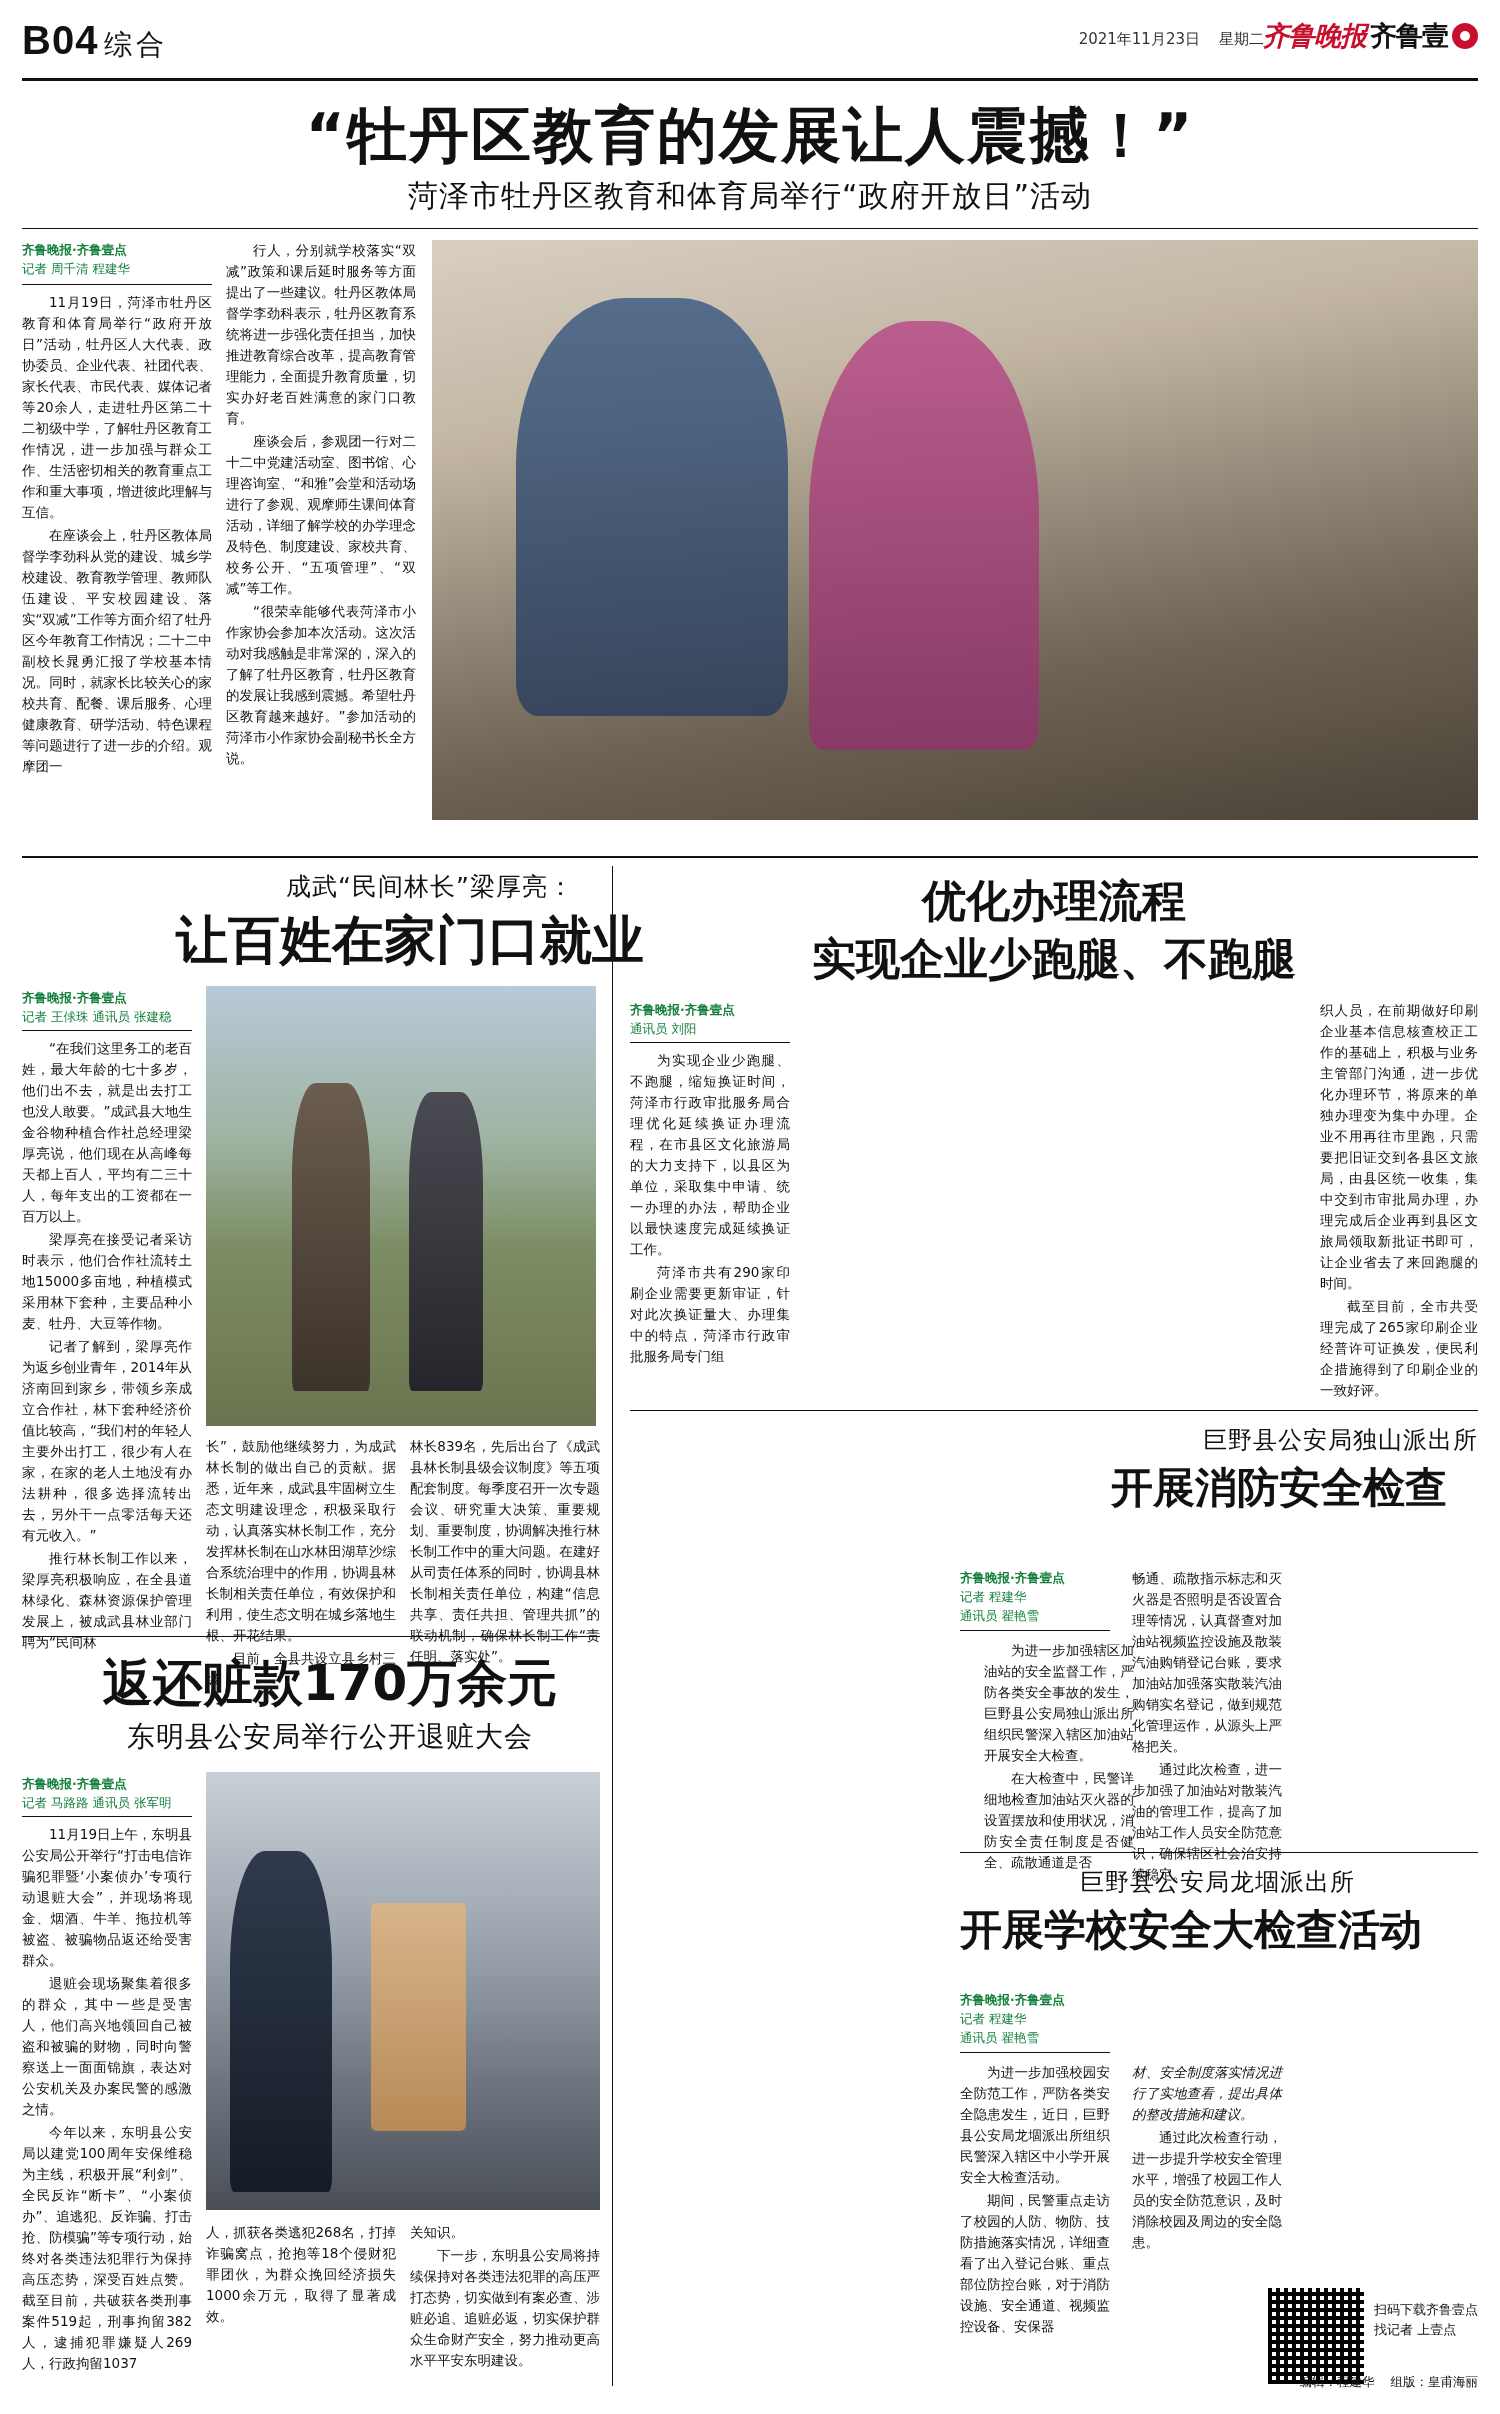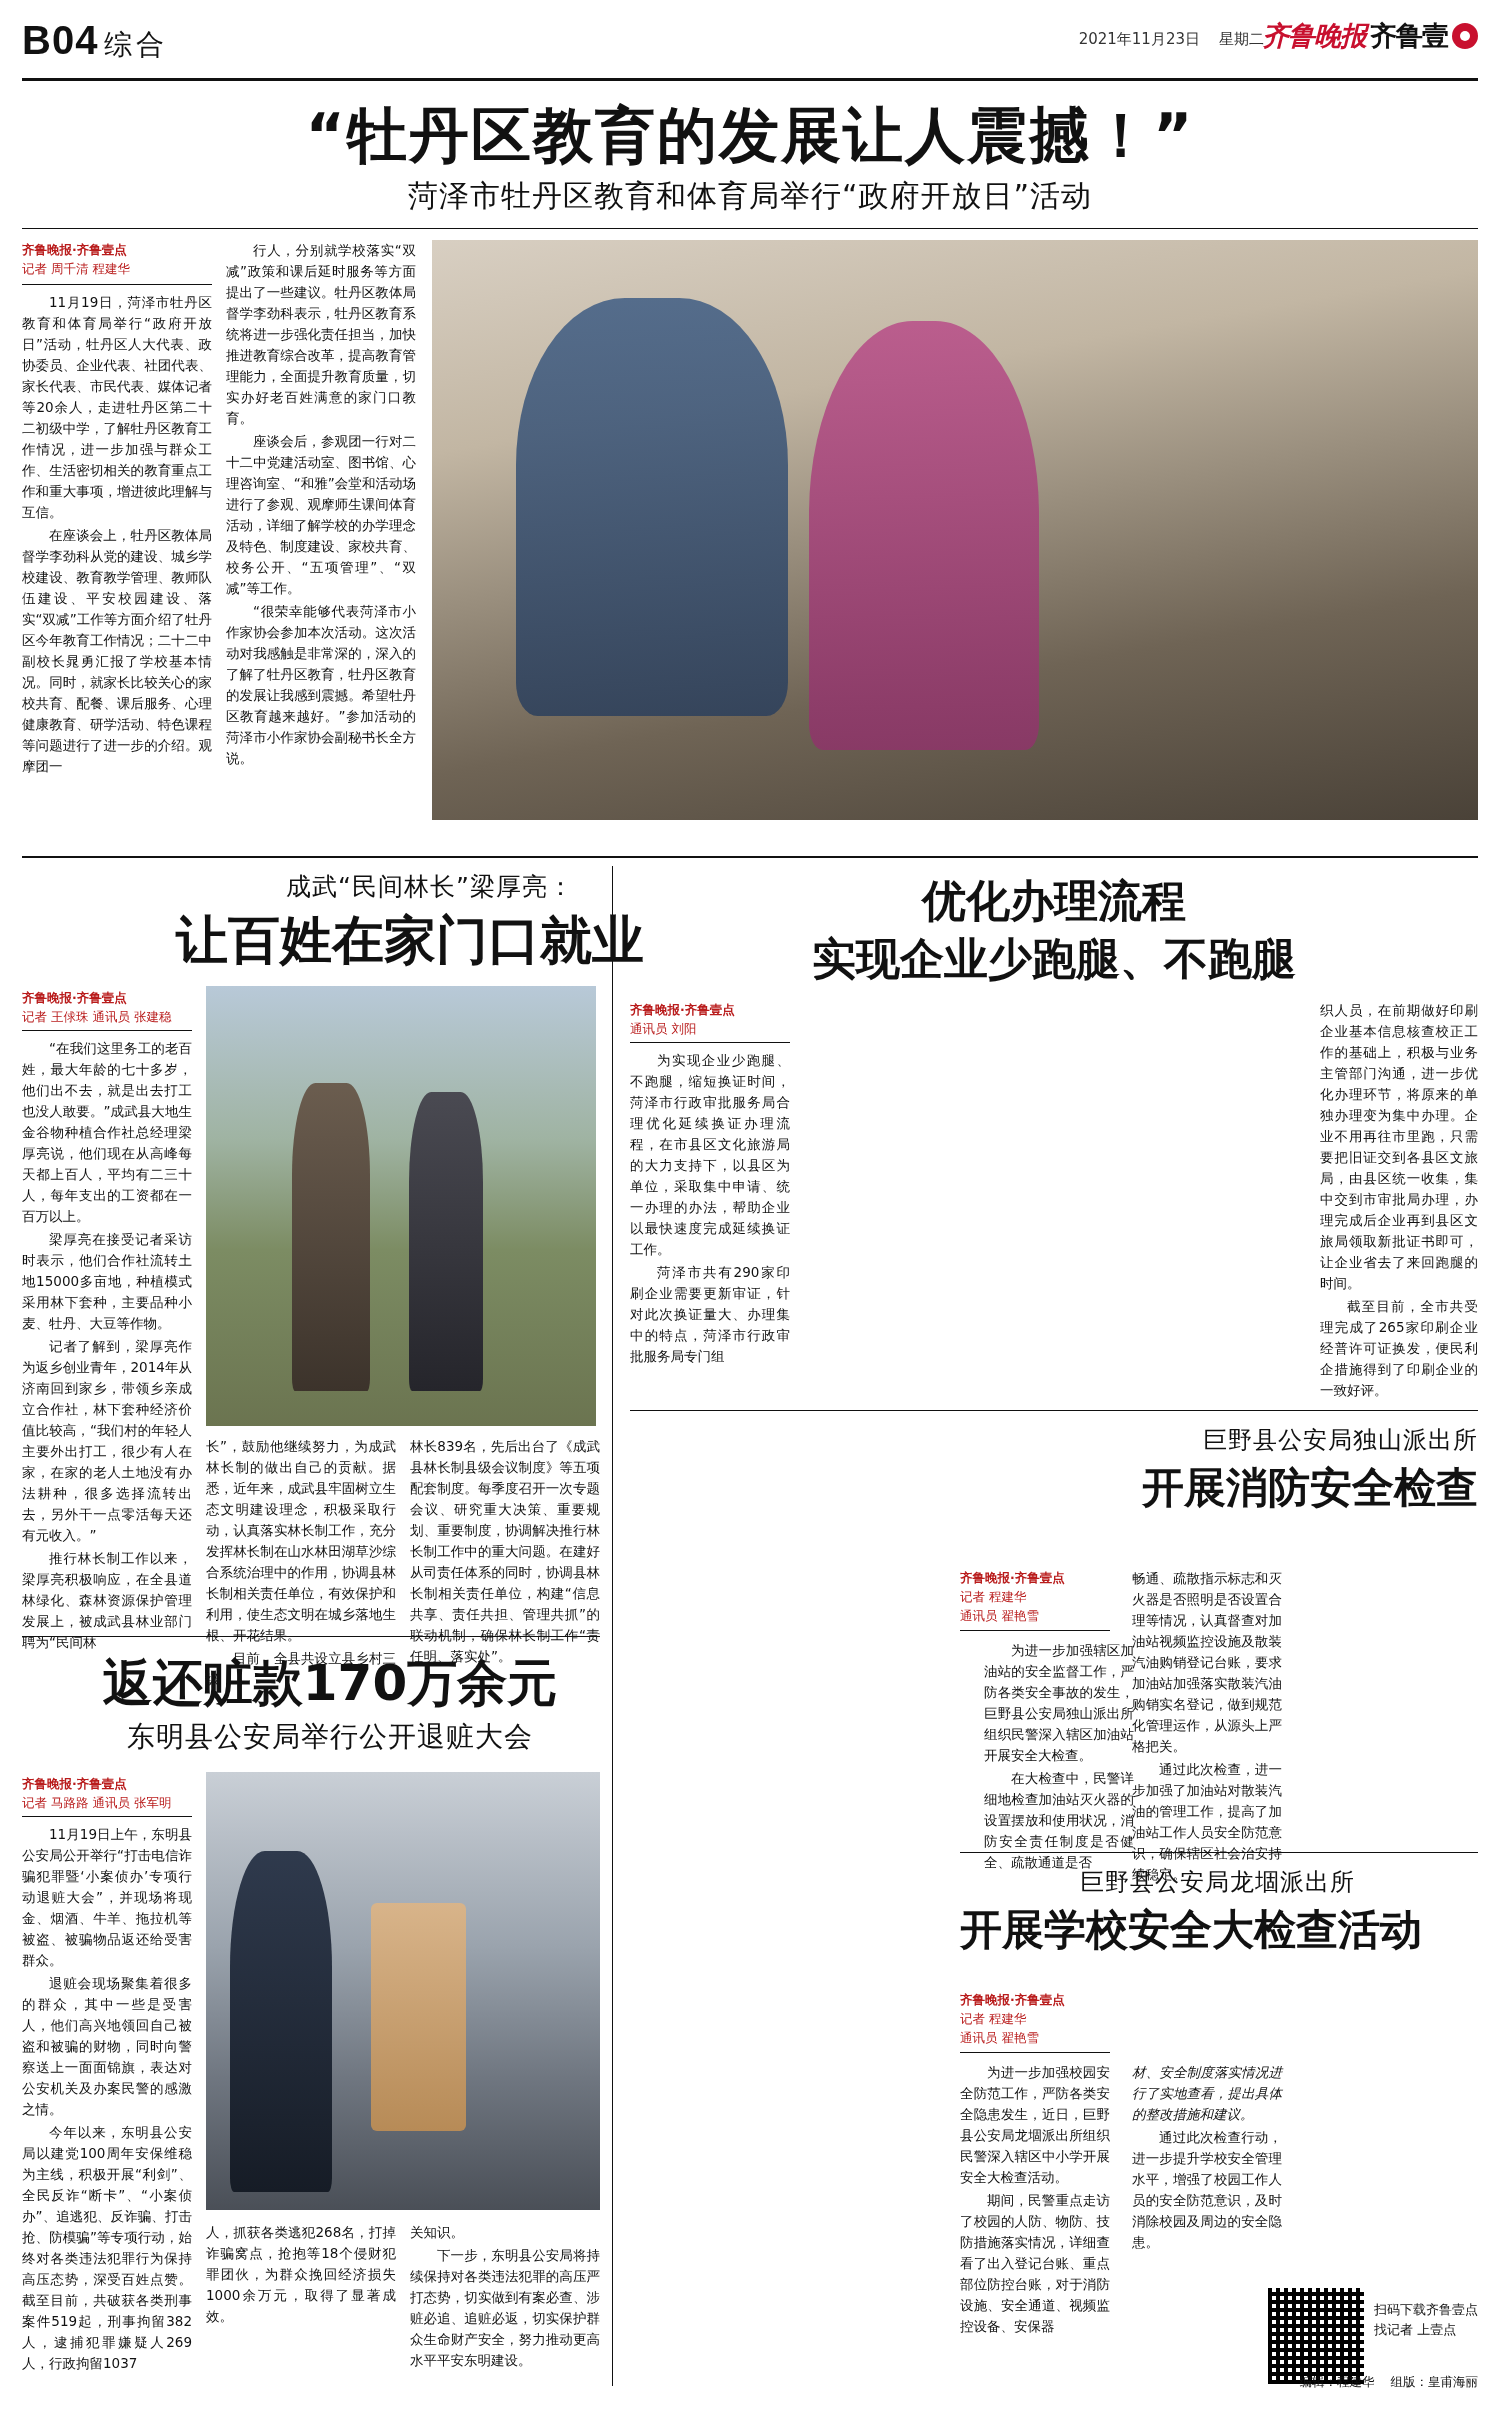--- a/index.html
+++ b/index.html
@@ -20,21 +20,21 @@
   .rule-top{position:absolute;left:22px;top:78px;width:1456px;height:3px;background:#111;}
 
   
   .hl1{position:absolute;left:0;top:96px;width:1500px;text-align:center;font-size:60px;font-weight:bold;letter-spacing:2px;font-family:"DejaVu Sans",sans-serif;}
   .hl1sub{position:absolute;left:0;top:176px;width:1500px;text-align:center;font-size:30px;font-family:"DejaVu Sans",sans-serif;letter-spacing:1px;}
   .rule-a{position:absolute;left:22px;top:228px;width:1456px;height:1px;background:#111;}
 
   
   .col{position:absolute;font-size:13.5px;line-height:21px;text-align:justify;font-family:"DejaVu Sans",sans-serif;color:#111;}
   .col p{margin:0 0 2px 0;text-indent:2em;}
-  .byline{font-family:"DejaVu Sans",sans-serif;font-size:12.5px;line-height:19px;color:#b91c1c;}
+  .byline{font-family:"DejaVu Sans",sans-serif;font-size:12.5px;line-height:19px;color:#15803d;}
   .byline .b1{font-weight:bold;}
 
   
   .photo{position:absolute;overflow:hidden;background:#888;}
 
   
   .sec-pre{font-family:"DejaVu Sans",sans-serif;font-size:25px;text-align:center;letter-spacing:1px;}
   .sec-title{font-family:"DejaVu Sans",sans-serif;font-weight:bold;text-align:center;}
 
   .hr{position:absolute;background:#111;}
@@ -175,21 +175,21 @@
   </div>
 
   <div class="col" style="left:1320px;top:1000px;width:158px;">
     <p style="text-indent:0;">织人员，在前期做好印刷企业基本信息核查校正工作的基础上，积极与业务主管部门沟通，进一步优化办理环节，将原来的单独办理变为集中办理。企业不用再往市里跑，只需要把旧证交到各县区文旅局，由县区统一收集，集中交到市审批局办理，办理完成后企业再到县区文旅局领取新批证书即可，让企业省去了来回跑腿的时间。</p>
     <p>截至目前，全市共受理完成了265家印刷企业经普许可证换发，便民利企措施得到了印刷企业的一致好评。</p>
   </div>
 
   <div class="hr" style="left:630px;top:1410px;width:848px;height:1px;"></div>
 
   <div class="sec-pre" style="position:absolute;left:1080px;top:1424px;width:398px;font-size:24px;text-align:right;">巨野县公安局独山派出所</div>
-  <div class="sec-title" style="position:absolute;left:1080px;top:1460px;width:398px;font-size:42px;text-align:right;">开展消防安全检查</div>
+  <div class="sec-title" style="position:absolute;left:1080px;top:1460px;width:398px;font-size:42px;text-align:center;">开展消防安全检查</div>
 
   <div class="byline" style="position:absolute;left:960px;top:1568px;width:150px;">
     <div class="b1">齐鲁晚报·齐鲁壹点</div>
     <div>记者 程建华</div>
     <div>通讯员 翟艳雪</div>
   </div>
   <div class="hr" style="left:960px;top:1630px;width:150px;height:1px;"></div>
 
   <div class="col" style="left:960px;top:1640px;width:150px;margin-left:24px;">
     <p>为进一步加强辖区加油站的安全监督工作，严防各类安全事故的发生，巨野县公安局独山派出所组织民警深入辖区加油站开展安全大检查。</p>

